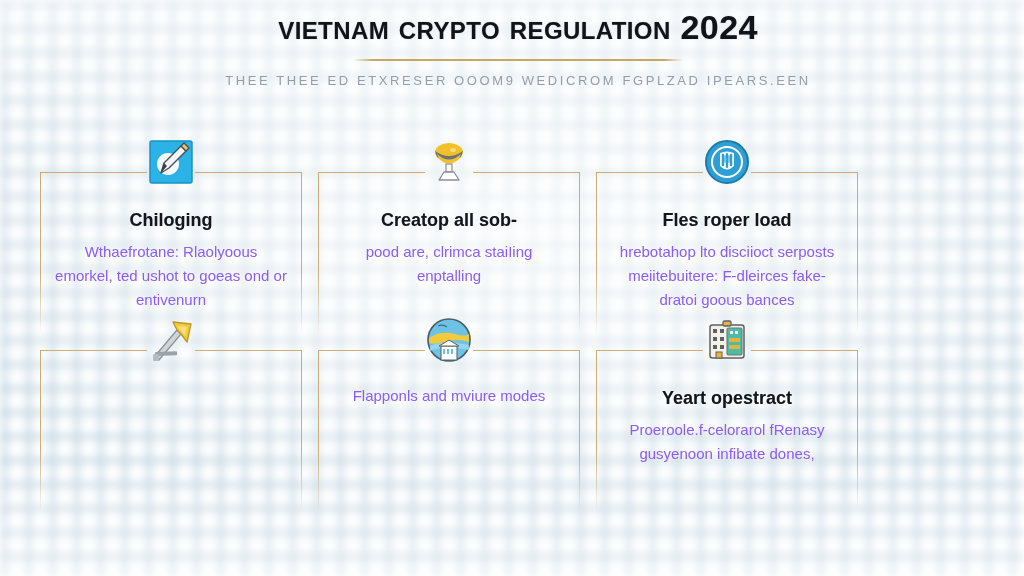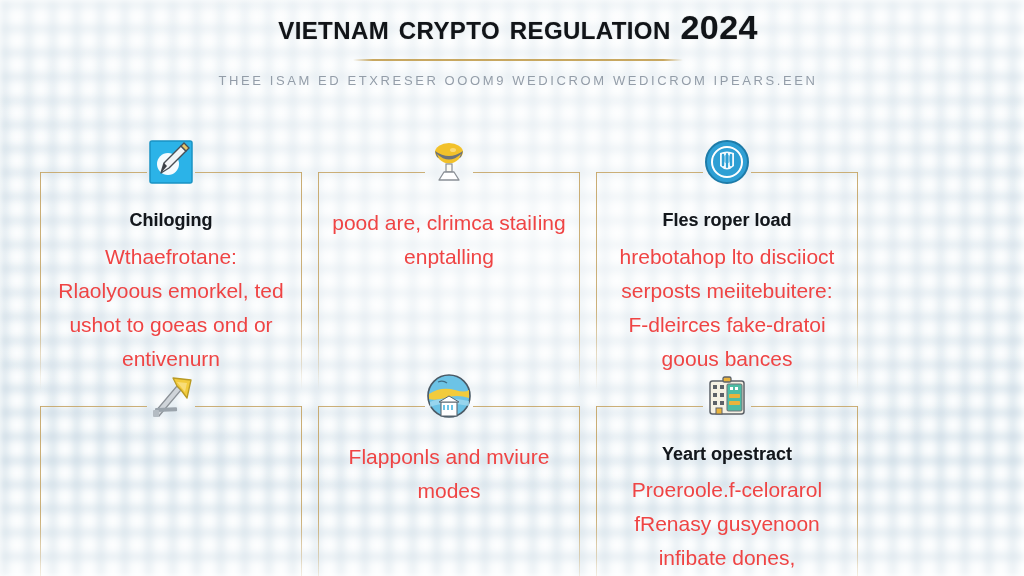--- a/index.html
+++ b/index.html
@@ -125,39 +125,39 @@
     text-align:center;
     font-size:18px;
     font-weight:bold;
     color:#13171c;
     line-height:1.2;
     margin:4px 0 8px 0;
     text-shadow:0 0 0.6px rgba(0,0,0,0.22);
   }
   .card-body{
     text-align:center;
-    font-size:21px;
-    color:#ef4444;
+    font-size:15px;
+    color:#8b5cf6;
     line-height:1.62;
     padding:0 6px;
     filter:blur(0.25px);
   }
 </style>
 </head>
 <body>
 
 <div id="bg"></div>
 <div id="bg-sheen"></div>
 
 <div id="page">
 
   <div class="header">
     <h1 class="title">Vietnam Crypto Regulation 2024</h1>
     <div class="title-rule"></div>
-    <div class="subtitle">THEE ISAM ED ETXRESER OOOM9 WEDICROM WEDICROM IPEARS.EEN</div>
+    <div class="subtitle">THEE THEE ED ETXRESER OOOM9 WEDICROM FGPLZAD IPEARS.EEN</div>
   </div>
 
   <div class="grid">
 
     <div class="card">
       <div class="frame">
         <div class="edge-t-l"></div>
           <div class="edge-t-r"></div>
         <div class="edge-l"></div>
           <div class="edge-r"></div>
@@ -185,20 +185,21 @@
       <div class="card-icon">
         <svg width="48" height="48" viewBox="0 0 48 48">
           <ellipse cx="24" cy="14" rx="14" ry="9" fill="#f2c12a"></ellipse>
           <path d="M10 13 Q24 23 38 13 L36 19 Q24 28 12 19 Z" fill="#6d7379"></path>
           <path d="M12 16 Q24 27 36 16 L34 21 Q24 30 14 21 Z" fill="#f2c12a"></path>
           <rect x="21" y="26" width="6" height="8" fill="#fdfbf2" stroke="#8a9096" stroke-width="1.2"></rect>
           <path d="M14 42 L19 34 L29 34 L34 42 Z" fill="#ffffff" stroke="#8a9096" stroke-width="1.3" stroke-linejoin="round"></path>
           <ellipse cx="28" cy="12" rx="3" ry="2" fill="#fbe08a" opacity="0.8"></ellipse>
         </svg>
       </div>
+      <div class="card-title">Creatop all sob-</div>
       <div class="card-body">pood are, clrimca staiIing enptalling</div>
     </div>
 
     <div class="card">
       <div class="frame">
         <div class="edge-t-l"></div>
           <div class="edge-t-r"></div>
         <div class="edge-l"></div>
           <div class="edge-r"></div>
       </div>

